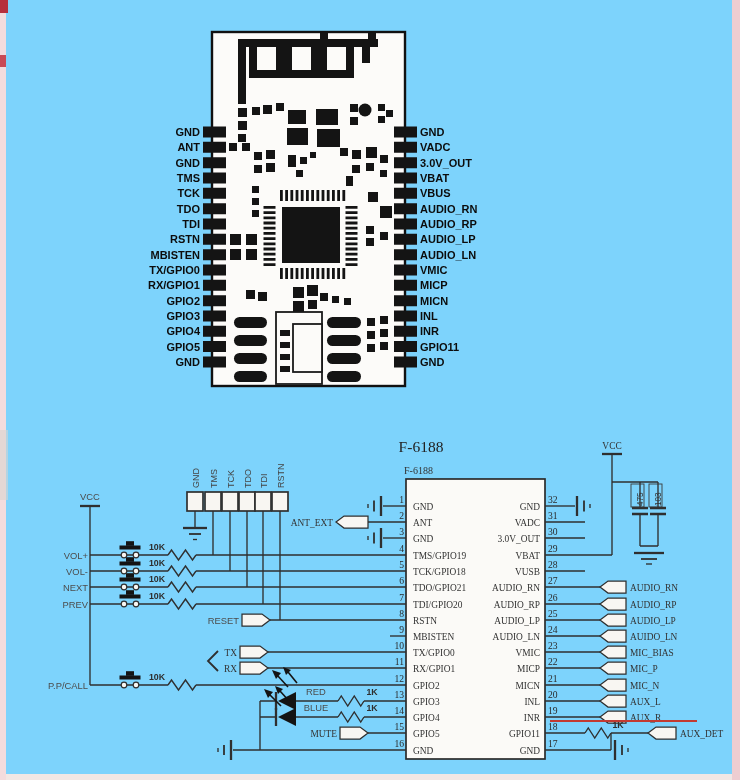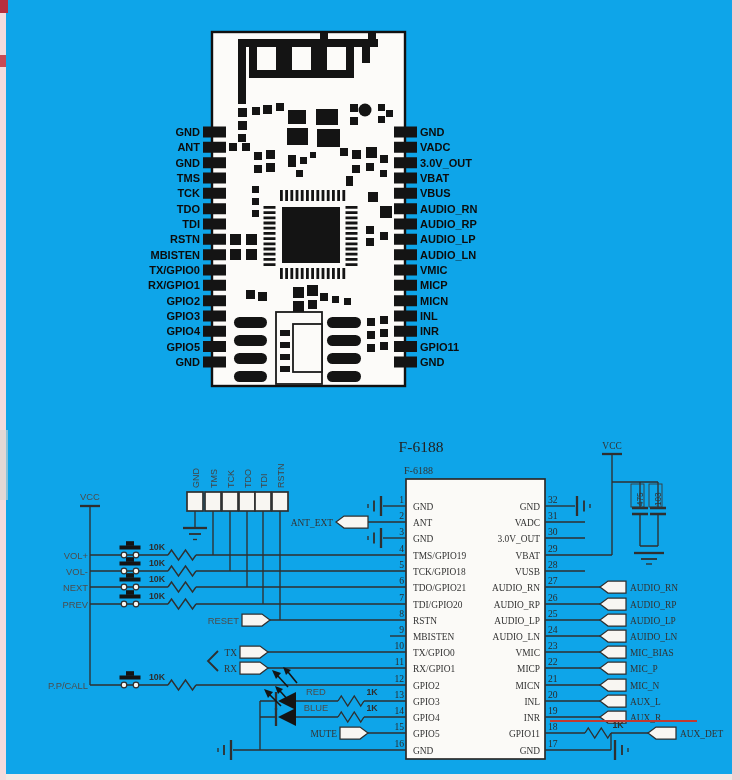--- a/index.html
+++ b/index.html
@@ -1,16 +1,16 @@
 <!DOCTYPE html>
 <html><head>
 <meta charset="utf-8">
 <style>
   html,body{margin:0;padding:0;background:#e9e6e2;}
-  .stage{position:relative;width:740px;height:780px;background:#0ea5e9;overflow:hidden;
+  .stage{position:relative;width:740px;height:780px;background:#7dd3fc;overflow:hidden;
          font-family:"Liberation Sans",sans-serif;}
   svg{position:absolute;left:0;top:0;display:block;}
   .w {stroke:#2f2f2f;stroke-width:1.35;fill:none;}
   .w2{stroke:#2f2f2f;stroke-width:2.3;fill:none;}
   .w3{stroke:#2f2f2f;stroke-width:1.8;fill:none;}
   .tag{fill:#f8f6f2;stroke:#2f2f2f;stroke-width:1.25;}
   .blk{fill:#141414;}
   .frame{fill:#fcfbf9;stroke:#111;stroke-width:2.4;}
   .comp{fill:#fcfbf9;stroke:#1a1a1a;stroke-width:1.8;}
   text{user-select:none;}

